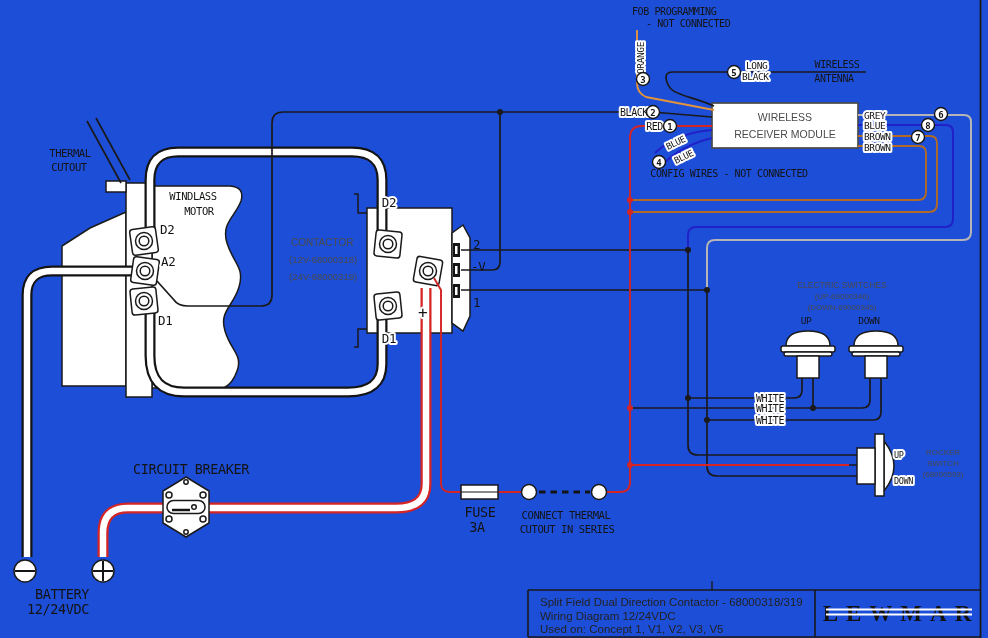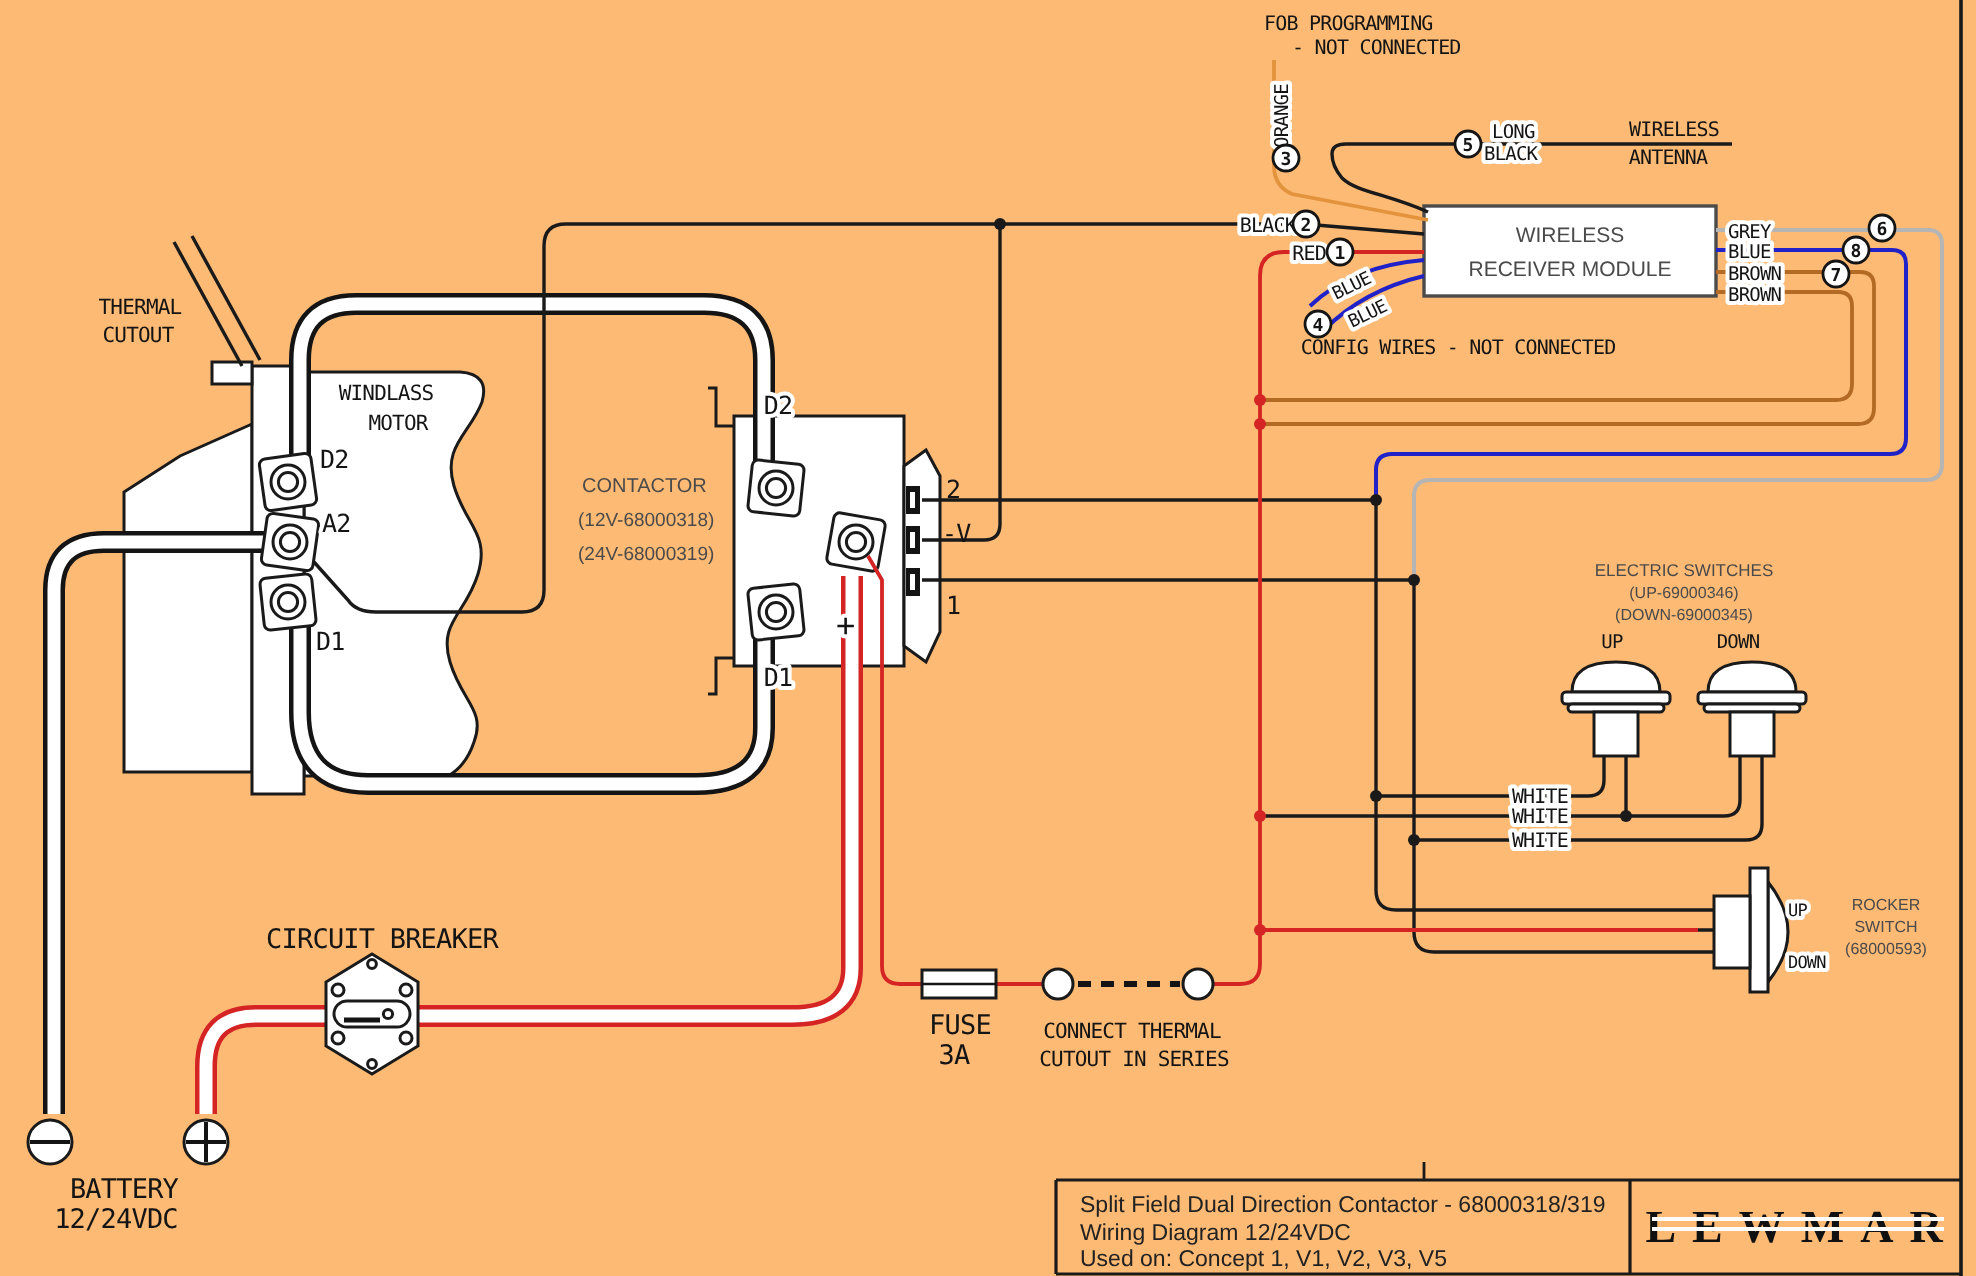--- a/index.html
+++ b/index.html
@@ -1,16 +1,16 @@
 <!DOCTYPE html>
 <html><head>
 <meta charset="utf-8">
 <style>
   html,body{margin:0;padding:0;background:#ffffff;}
-  .page{width:988px;height:638px;position:relative;background:#fdba74;overflow:hidden;}
+  .page{width:988px;height:638px;position:relative;background:#1d4ed8;overflow:hidden;}
   svg{display:block;}
   text{font-family:"DejaVu Sans Mono",monospace;fill:#141414;}
   .cad{font-family:"DejaVu Sans Mono",monospace;fill:#141414;letter-spacing:-0.4px;}
   .sans{font-family:"Liberation Sans",sans-serif;fill:#4a4a4a;letter-spacing:0;}
   .tb{font-family:"Liberation Sans",sans-serif;fill:#222;}
   .logo{font-family:"Liberation Serif",serif;font-weight:900;fill:#111;letter-spacing:8px;}
   .halo{paint-order:stroke;stroke:#fff;stroke-width:4px;stroke-linejoin:round;}
   .anc-m{text-anchor:middle;}
   .anc-e{text-anchor:end;}
   .wk{stroke:#1a1a1a;stroke-width:1.7;fill:none;}

